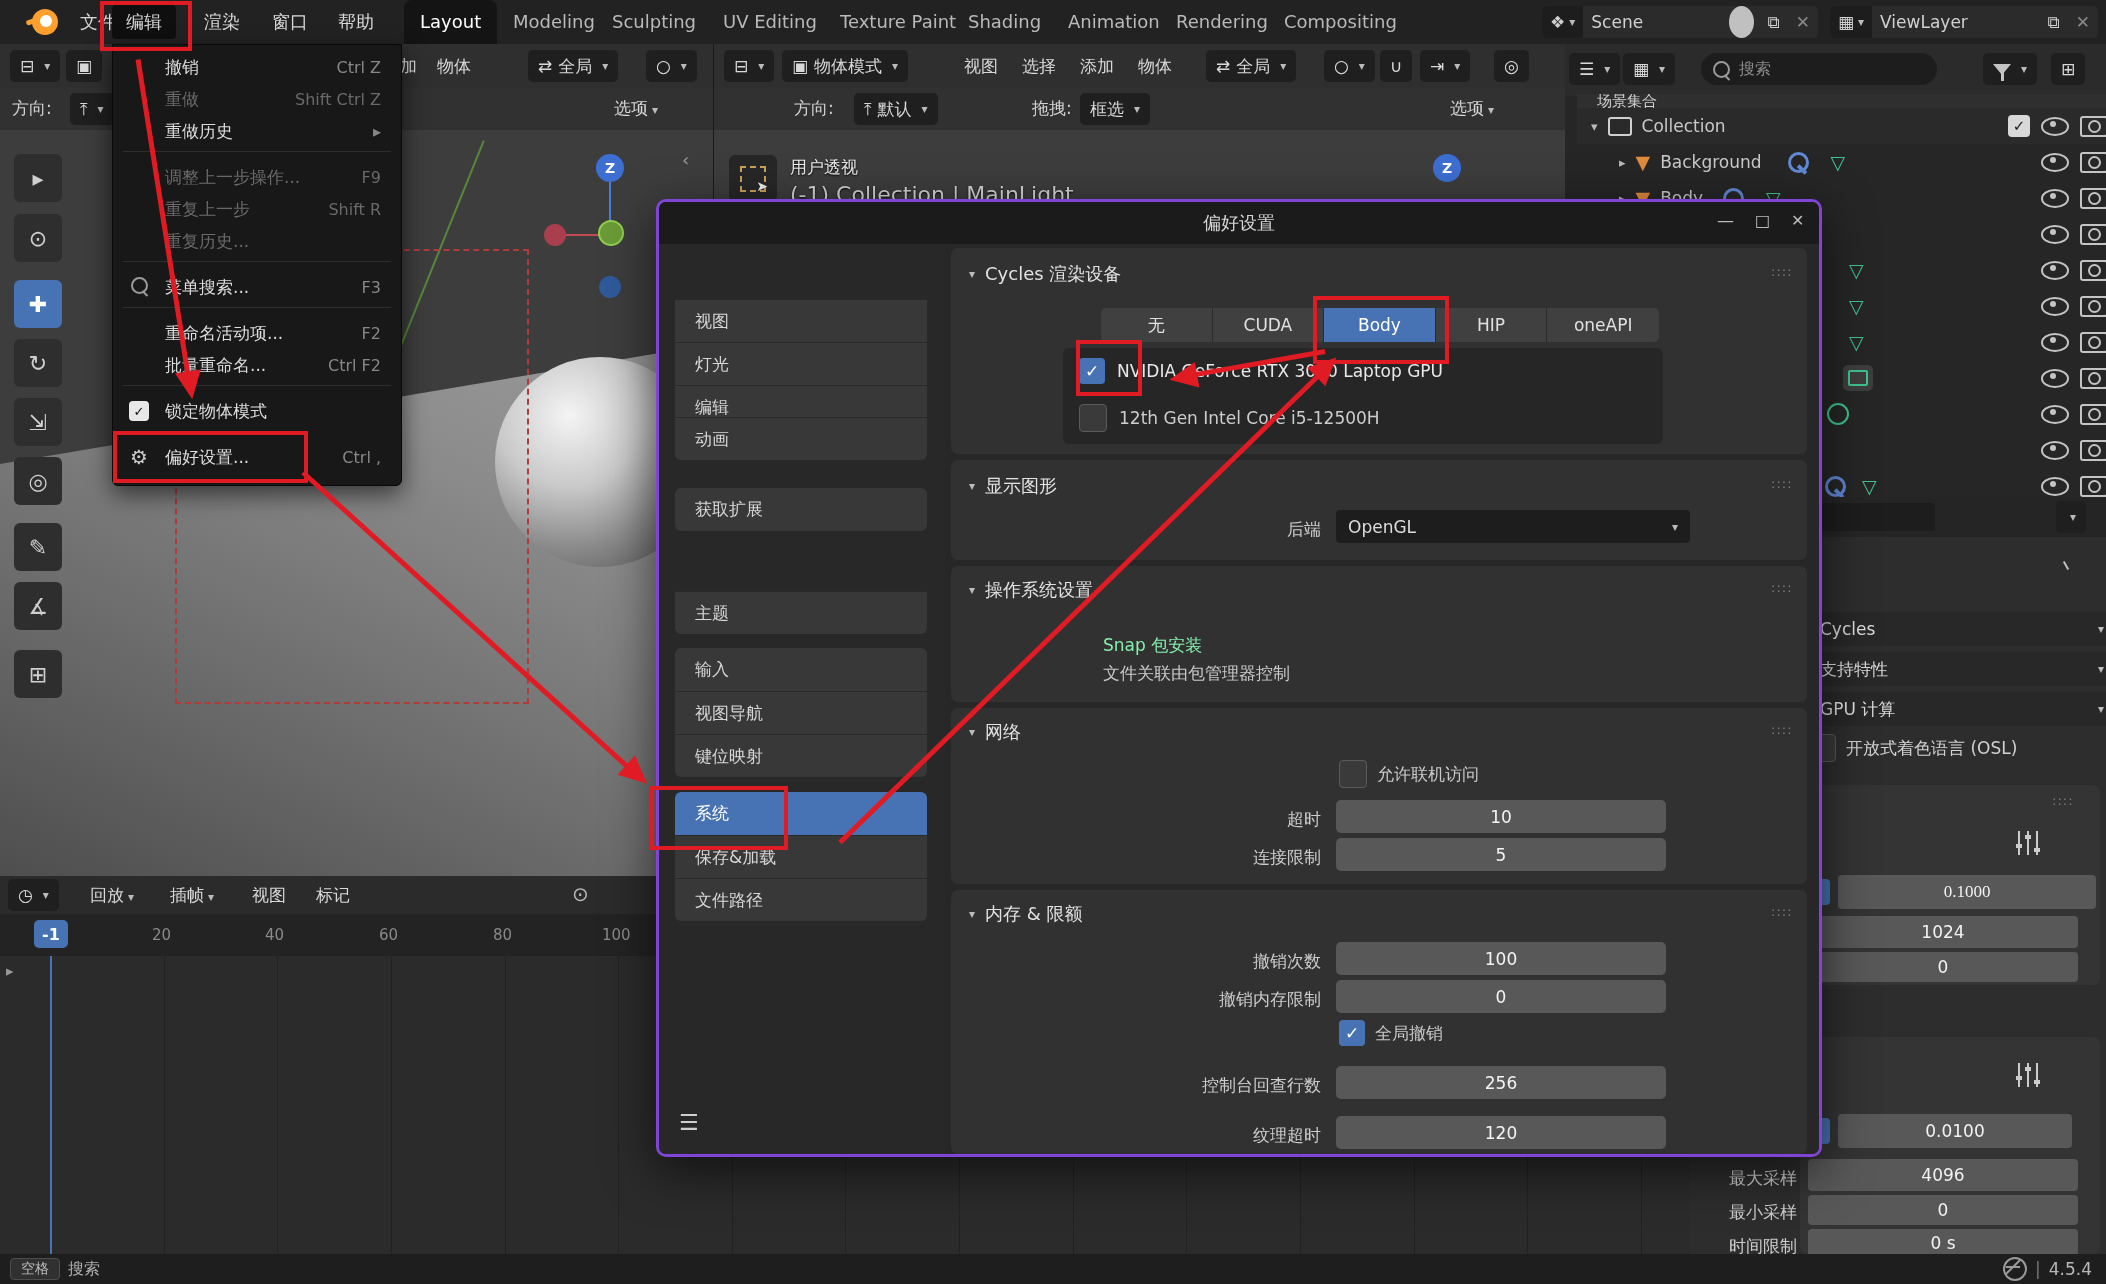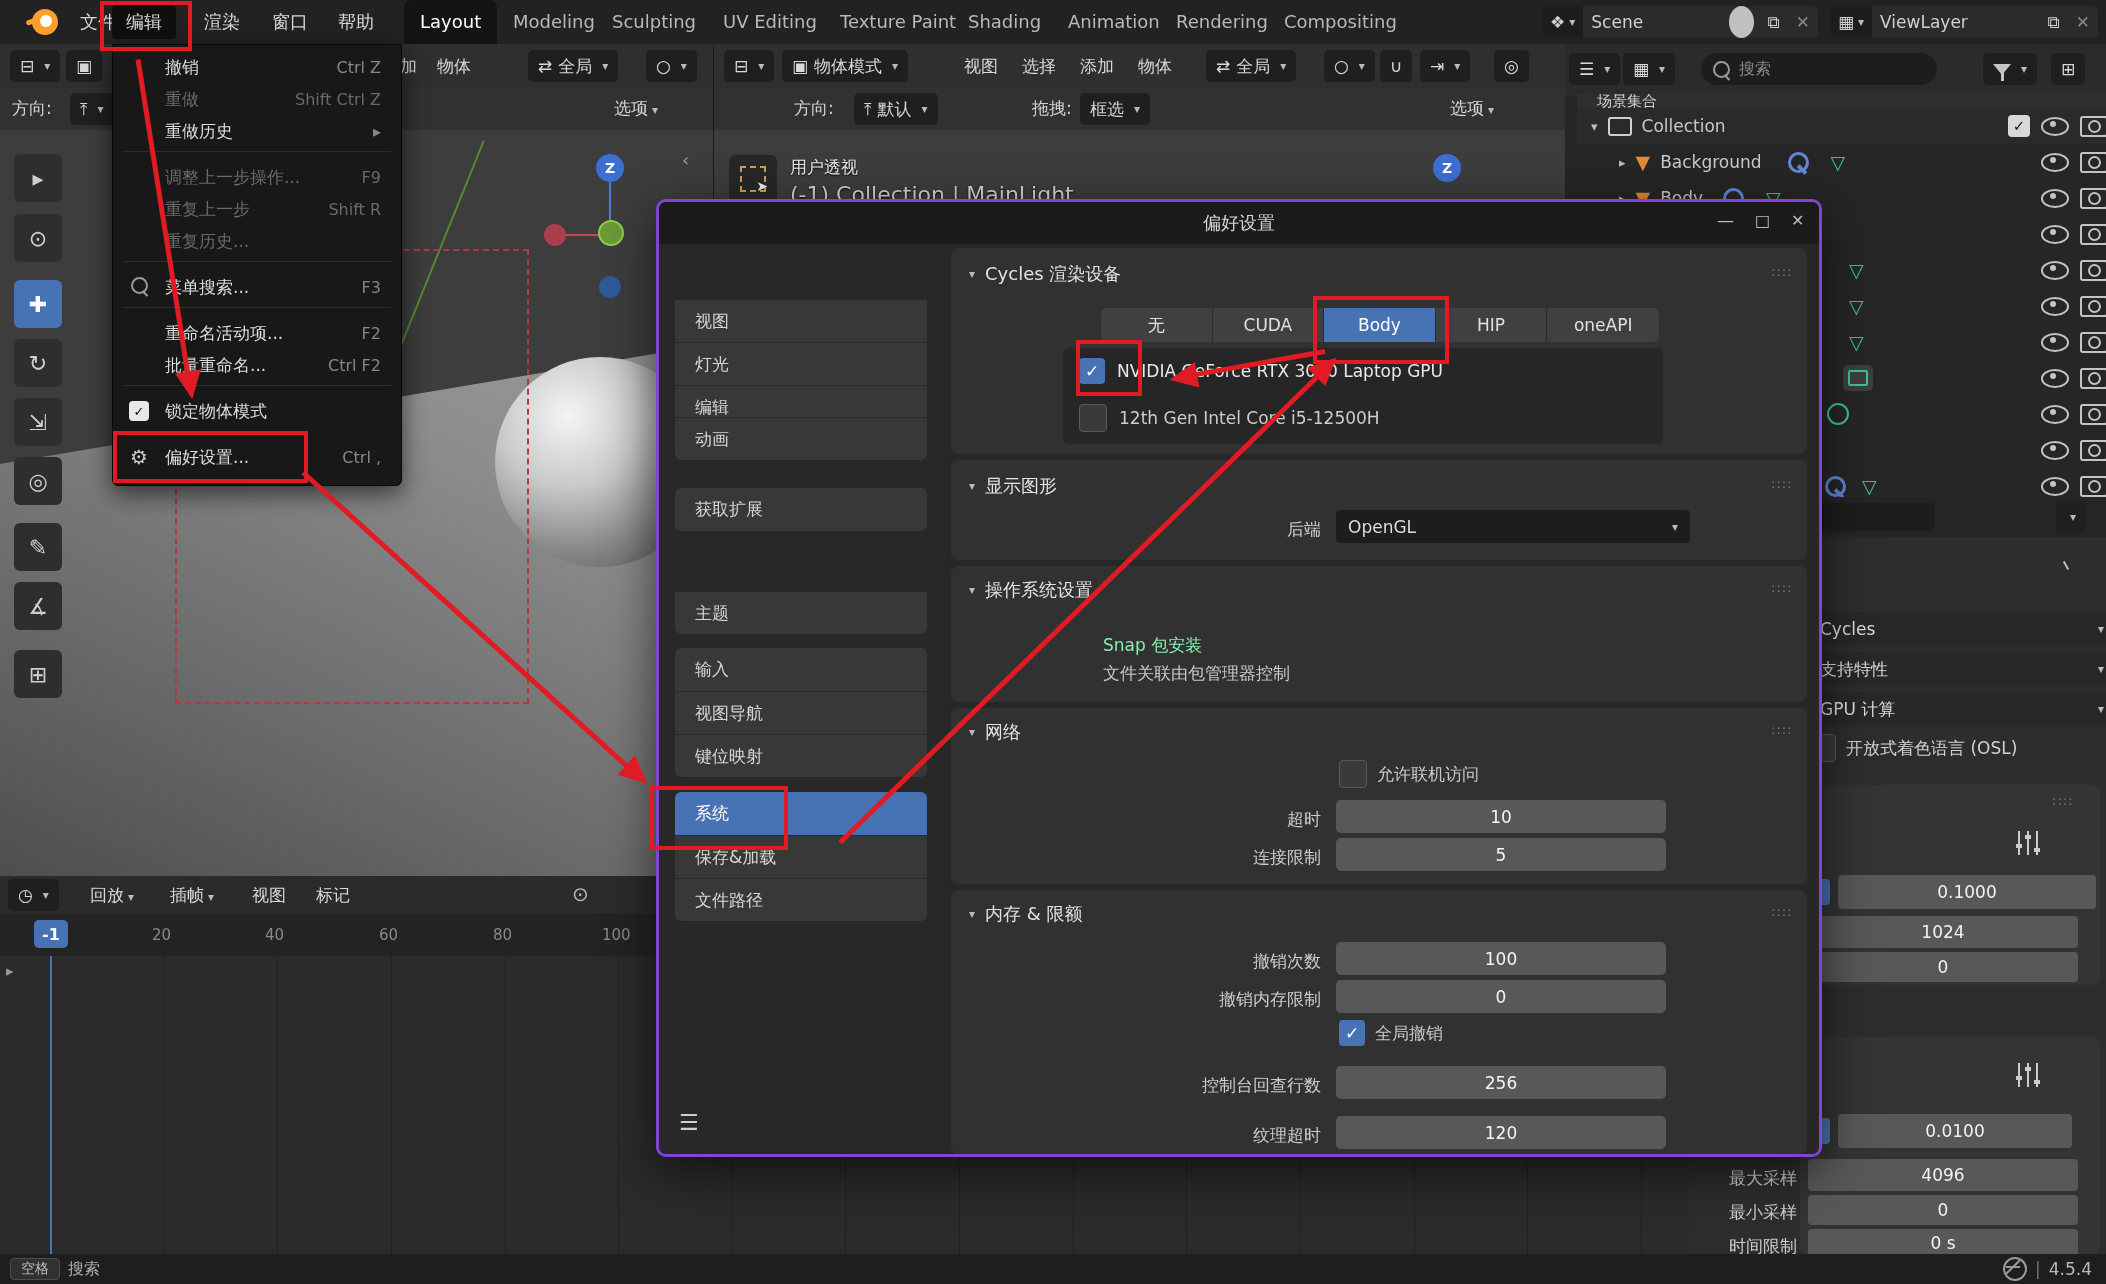--- a/index.html
+++ b/index.html
@@ -301,21 +301,21 @@
   <div class="abs" style="left:118px;top:237px;display:flex;align-items:center;gap:10px;">
     <span class="chk off"></span>
     <span class="txt">开放式着色语言 (OSL)</span>
   </div>
 
   <div class="abs" style="left:110px;top:288px;width:300px;height:200px;background:#343434;border-radius:7px;"></div>
   <span class="abs ddots" style="left:362px;top:296px;">::::</span>
   <span class="i-sliders abs" style="left:326px;top:334px;"></span>
   <div class="abs" style="left:114px;top:378px;display:flex;align-items:center;gap:8px;">
     <span class="chk on">✓</span>
-    <span class="pfield" style="width:258px;height:34px;">0.1000</span>
+    <span class="pfield" style="width:258px;height:34px;font-family:Liberation Serif, serif;">0.1000</span>
   </div>
   <div class="abs pfield" style="left:118px;top:419px;width:270px;height:32px;">1024</div>
   <div class="abs pfield" style="left:118px;top:455px;width:270px;height:30px;">0</div>
 
   <div class="abs" style="left:110px;top:540px;width:300px;height:217px;background:#343434;border-radius:7px;"></div>
   <span class="i-sliders abs" style="left:326px;top:566px;"></span>
   <div class="abs" style="left:114px;top:617px;display:flex;align-items:center;gap:8px;">
     <span class="chk on">✓</span>
     <span class="pfield" style="width:234px;height:34px;">0.0100</span>
   </div>

